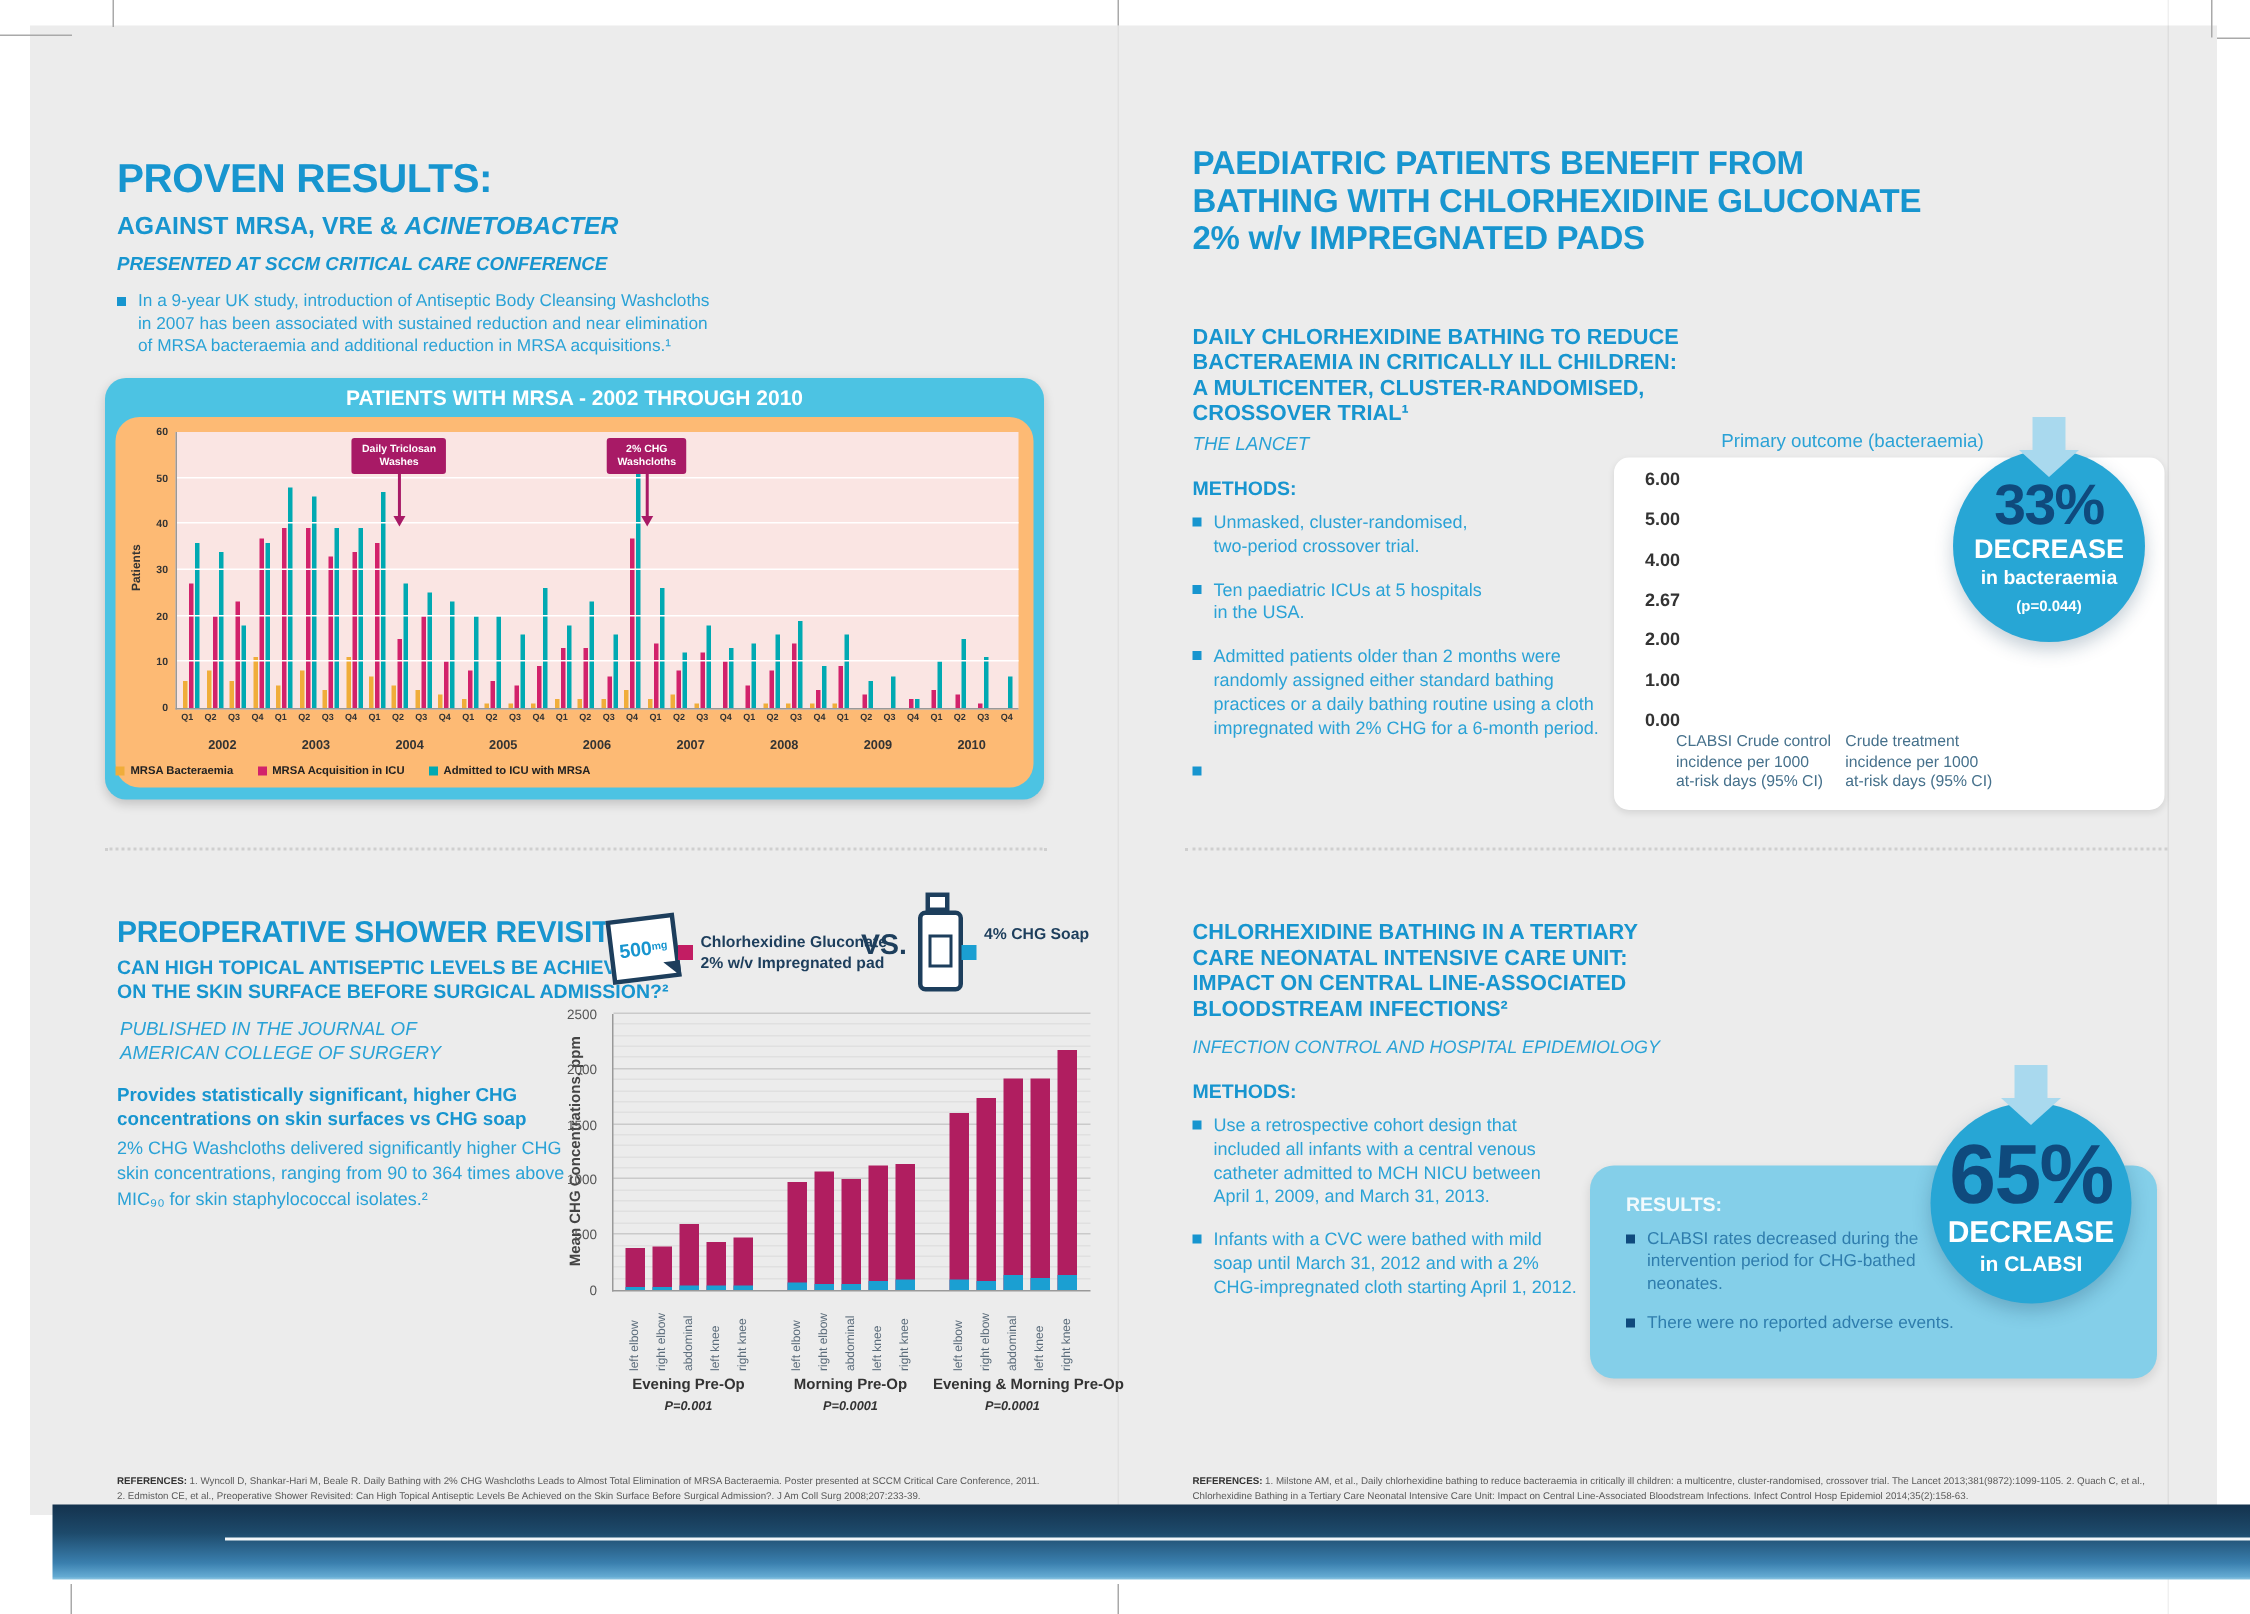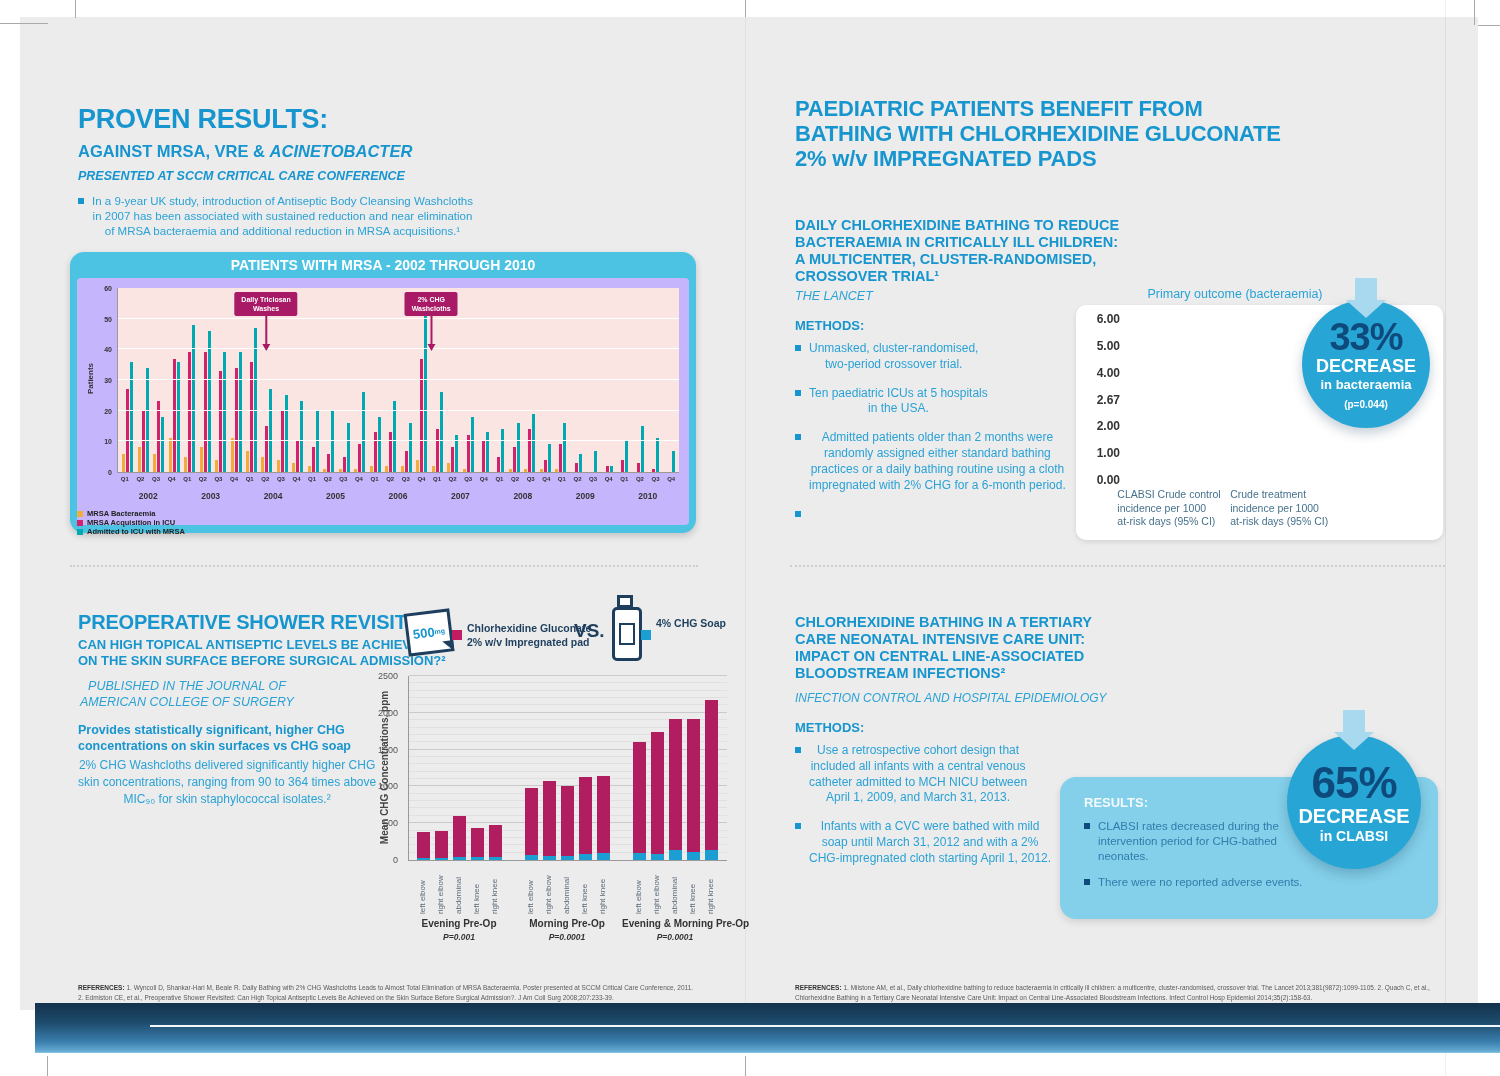--- a/index.html
+++ b/index.html
@@ -7,53 +7,53 @@
        font-family:"Liberation Sans",sans-serif;-webkit-font-smoothing:antialiased;}
   .canvas{position:absolute;inset:0;}
   .page{position:absolute;left:20px;top:17px;width:1458px;height:993px;background:#ececec;}
   .pre{white-space:pre-line;}
   
   .cropv{position:absolute;width:1px;background:#a9a9a9;}
   .croph{position:absolute;height:1px;background:#a9a9a9;}
   .foldline{position:absolute;width:1px;background:rgba(0,0,0,0.045);}
   
   .hblue{color:#1795cf;font-weight:bold;}
-  .body-blue{color:#2aa2d6;text-align:center;}
+  .body-blue{color:#2aa2d6;}
   .ital{font-style:italic;}
   
   .bullet{display:flex;gap:8px;}
   .bullet .sq{flex:none;width:6px;height:6px;background:#1795cf;margin-top:4px;}
   .btext{white-space:pre-line;line-height:1.32;}
   .bul-stack{display:flex;flex-direction:column;gap:13px;}
   
   #lt-title{position:absolute;left:78px;top:104px;font-size:27px;letter-spacing:-0.3px;}
   #lt-sub{position:absolute;left:78px;top:142px;font-size:16.5px;}
   #lt-pres{position:absolute;left:78px;top:169px;font-size:12.5px;}
   #lt-bullet{position:absolute;left:78px;top:194px;width:420px;font-size:11.5px;}
   
   #mrsa-box{position:absolute;left:70px;top:252px;width:626px;height:281px;background:#4cc3e3;
             border-radius:14px;box-shadow:0 3px 7px rgba(0,0,0,0.18);}
   #mrsa-header{position:absolute;top:5px;left:0;right:0;text-align:center;color:#fff;
                font-weight:bold;font-size:14px;}
-  #mrsa-inner{position:absolute;left:7px;right:7px;top:26px;bottom:8px;background:#c4b5fd;border-radius:4px;}
+  #mrsa-inner{position:absolute;left:7px;right:7px;top:26px;bottom:8px;background:#fdba74;border-radius:16px;}
   #mrsa-plot{position:absolute;left:40px;right:10px;top:10px;height:184px;background:#fae5e3;
              border-left:1px solid #999;border-bottom:1px solid #999;}
   .mrsa-grid{position:absolute;left:0;right:0;height:1px;background:#fff;}
   #mrsa-yticks{position:absolute;left:14px;top:10px;width:24px;height:184px;}
   .mrsa-ytick{position:absolute;right:3px;font-size:7px;font-weight:bold;color:#333;}
   #mrsa-ylab{position:absolute;left:-2px;top:96px;transform:rotate(-90deg);font-size:8px;
              font-weight:bold;color:#333;}
   #mrsa-bars{position:absolute;inset:0;display:flex;align-items:flex-end;padding:0 2px;}
   .mrsa-group{flex:1;display:flex;justify-content:center;align-items:flex-end;gap:1px;height:100%;}
   .mrsa-bar{width:3px;}
   #mrsa-quarters{position:absolute;left:40px;right:10px;top:198px;display:flex;}
   #mrsa-quarters span{flex:1;text-align:center;font-size:6px;font-weight:bold;color:#333;}
   #mrsa-years{position:absolute;left:40px;right:10px;top:213px;display:flex;}
   #mrsa-years span{flex:1;text-align:center;font-size:8.5px;font-weight:bold;color:#333;}
-  #mrsa-legend{position:absolute;left:0;right:0;top:231px;display:flex;justify-content:flex-start;flex-direction:column;}
+  #mrsa-legend{position:absolute;left:0;right:0;top:231px;display:flex;justify-content:flex-start;gap:16px;}
   .mrsa-leg-item{display:flex;align-items:center;gap:4px;font-size:7.5px;font-weight:bold;color:#222;}
   .leg-sq{width:6px;height:6px;display:inline-block;}
   .mrsa-ann{position:absolute;top:4px;transform:translateX(-50%);display:flex;flex-direction:column;
             align-items:center;z-index:3;}
   .mrsa-ann-box{background:#a81a66;color:#fff;font-size:7px;font-weight:bold;text-align:center;
                 padding:3px 7px;border-radius:2px;white-space:pre-line;line-height:1.3;}
   .mrsa-ann-line{width:2px;height:28px;background:#a81a66;}
   .mrsa-ann-head{width:0;height:0;border-left:4px solid transparent;border-right:4px solid transparent;
                  border-top:7px solid #a81a66;}
   
@@ -75,21 +75,21 @@
           font-weight:bold;font-size:13px;}
   #oc-cats{position:absolute;left:56px;right:14px;top:183px;height:48px;}
   .oc-cat{position:absolute;width:160px;font-size:10.5px;color:#46718c;
           white-space:pre-line;line-height:1.3;}
   
   .big-circle{position:absolute;border-radius:50%;background:#27a6d5;display:flex;flex-direction:column;
               align-items:center;justify-content:center;z-index:5;box-shadow:0 5px 12px rgba(20,60,90,0.25);}
   #circle33{left:1302px;top:300px;width:128px;height:128px;}
   #circle65{left:1287px;top:735px;width:134px;height:134px;}
   .c-num{font-weight:bold;color:#0f4a7d;line-height:1;letter-spacing:-1px;}
-  #circle33 .c-num{font-size:38px;} #circle65 .c-num{font-size:44px;}
+  #circle33 .c-num{font-size:38px;} #circle65 .c-num{font-size:56px;}
   .c-dec{font-weight:bold;color:#fff;line-height:1.15;}
   #circle33 .c-dec{font-size:18px;} #circle65 .c-dec{font-size:20px;}
   .c-sub{font-weight:bold;color:#fff;}
   #circle33 .c-sub{font-size:13px;} #circle65 .c-sub{font-size:14px;}
   .c-p{font-size:10px;color:#fff;margin-top:7px;font-weight:bold;}
   .down-arrow{position:absolute;z-index:6;display:flex;flex-direction:column;align-items:center;}
   .down-arrow .shaft{width:22px;height:22px;background:#a9d9ee;}
   .down-arrow .head{width:0;height:0;border-left:20px solid transparent;border-right:20px solid transparent;
                     border-top:18px solid #a9d9ee;}
   #arrow33{left:1346px;top:278px;} #arrow65{left:1334px;top:710px;}

